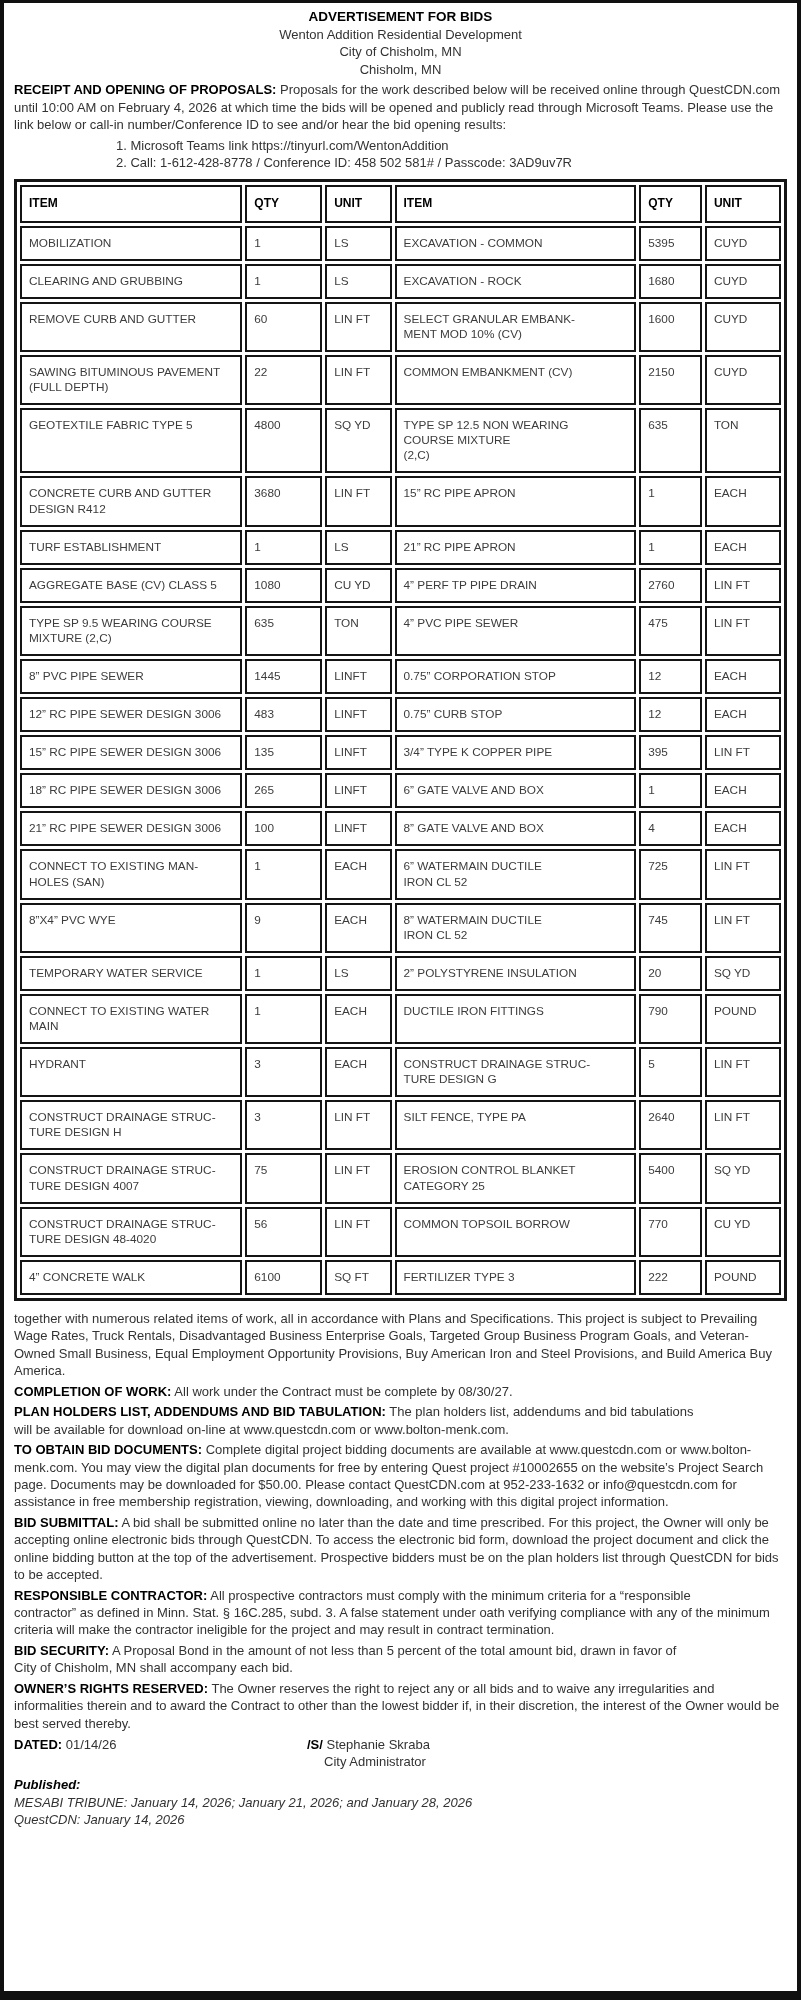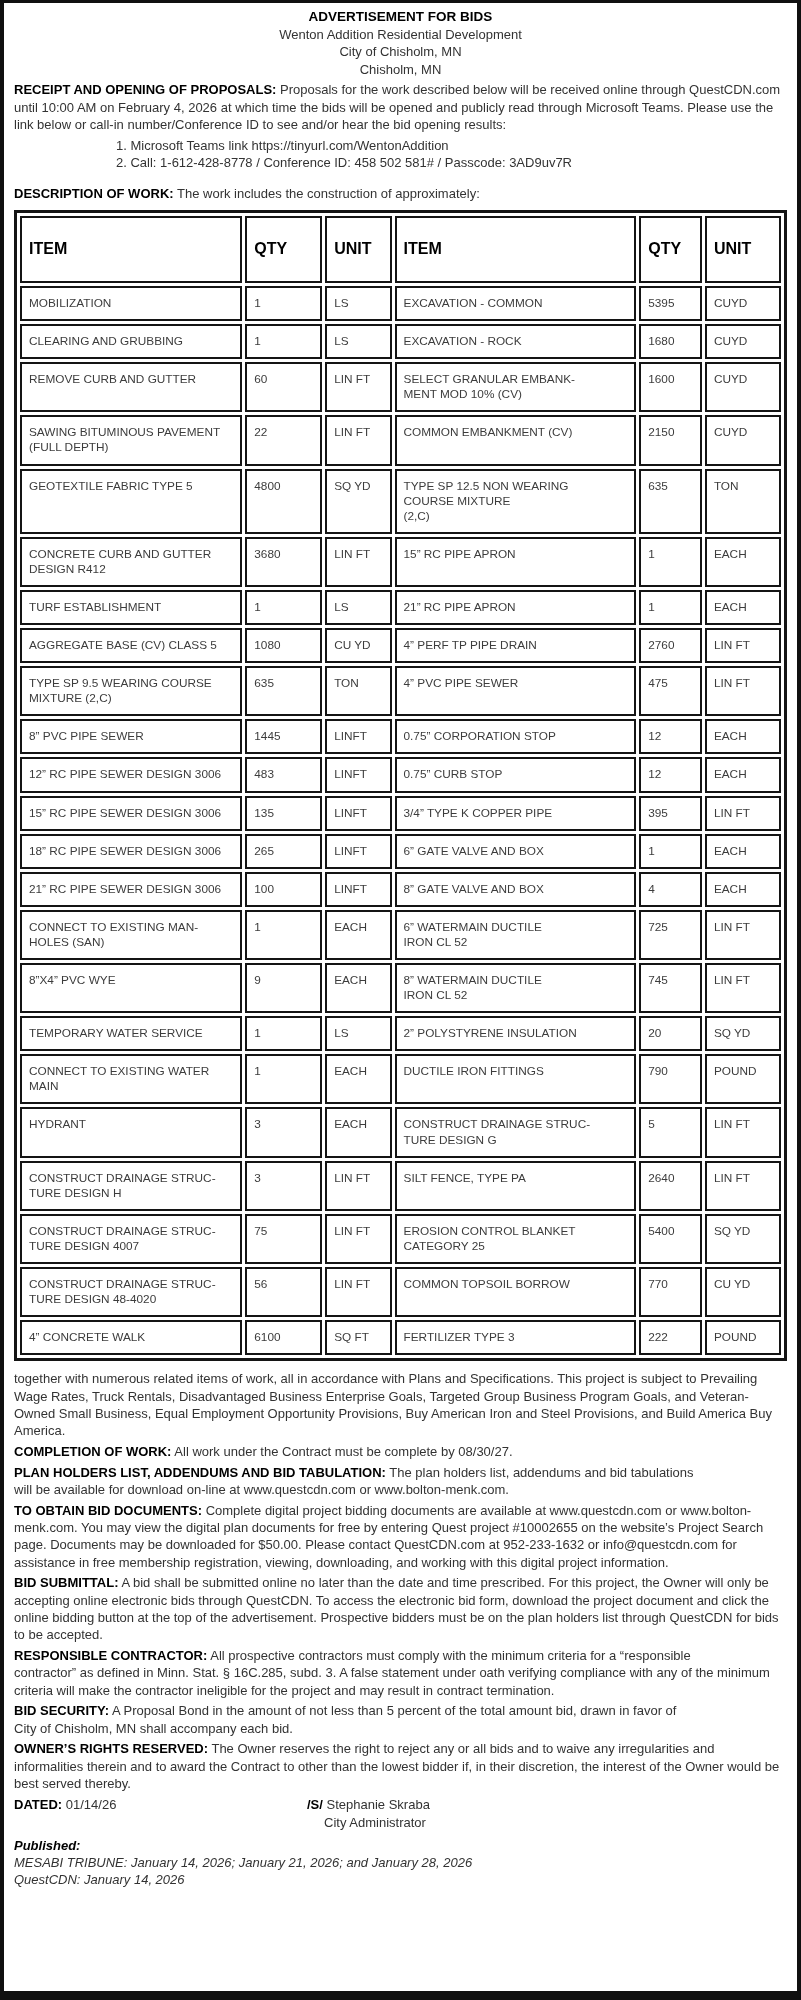--- a/index.html
+++ b/index.html
@@ -17,42 +17,42 @@
     font-size: 13px;
     line-height: 1.33;
     color: #333;
     background: #fff;
   }
   .center { text-align: center; }
   .doc-title { font-weight: bold; color: #000; font-size: 13.5px; margin-top: 0; }
   .para { margin: 3.5px 0; }
   .para .lbl { font-weight: bold; color: #000; }
   .para .body { white-space: pre-line; }
-  .num-list { padding-left: 102px; margin: 1px 0 14px 0; }
+  .num-list { padding-left: 102px; margin: 1px 0 3px 0; }
   .num-list div { margin: 0; }
   table.bid-table {
     width: 100%;
     border-collapse: separate;
     border-spacing: 3px;
     border: 3px solid #141414;
     margin: 8px 0 9px 0;
     background: #fff;
   }
   table.bid-table th, table.bid-table td {
     border: 2px solid #141414;
     padding: 8px 7px;
     font-size: 11.8px;
     line-height: 1.28;
     vertical-align: top;
     text-align: left;
     white-space: pre-line;
     color: #3c3c3c;
     background: #fff;
   }
-  table.bid-table th { color: #000; font-weight: bold; font-size: 16px; padding: 21px 7px; }
+  table.bid-table th { color: #000; font-weight: bold; font-size: 12px; padding: 9px 7px; }
   .dated-row { display: flex; margin: 4px 0 2px 0; }
   .dated-left { width: 293px; }
   .dated-left b, .sig b { color: #000; }
   .sig-title { margin-left: 17px; }
   .published-block { margin-top: 6px; font-style: italic; }
   .published-label { font-weight: bold; color: #000; margin: 3px 0 0 0; }
 </style>
 </head>
 <body>
 
@@ -63,21 +63,20 @@
   <div class="center">City of Chisholm, MN</div>
   <div class="center">Chisholm, MN</div>
 
   <p class="para"><b class="lbl">RECEIPT AND OPENING OF PROPOSALS:</b> <span class="body">Proposals for the work described below will be received online through QuestCDN.com until 10:00 AM on February 4, 2026 at which time the bids will be opened and publicly read through Microsoft Teams. Please use the link below or call-in number/Conference ID to see and/or hear the bid opening results:</span></p>
 
   <div class="num-list">
     <div>1. Microsoft Teams link https://tinyurl.com/WentonAddition</div>
     <div>2. Call: 1-612-428-8778 / Conference ID: 458 502 581# / Passcode: 3AD9uv7R</div>
   </div>
 
-  <p class="para"><b class="lbl">DESCRIPTION OF WORK:</b> <span class="body">The work includes the construction of approximately:</span></p>
 
   <table class="bid-table">
     <colgroup>
       <col style="width:29.8%">
         <col style="width:10.3%">
         <col style="width:8.9%">
       <col style="width:32.4%">
         <col style="width:8.4%">
         <col style="width:10.2%">
     </colgroup>

